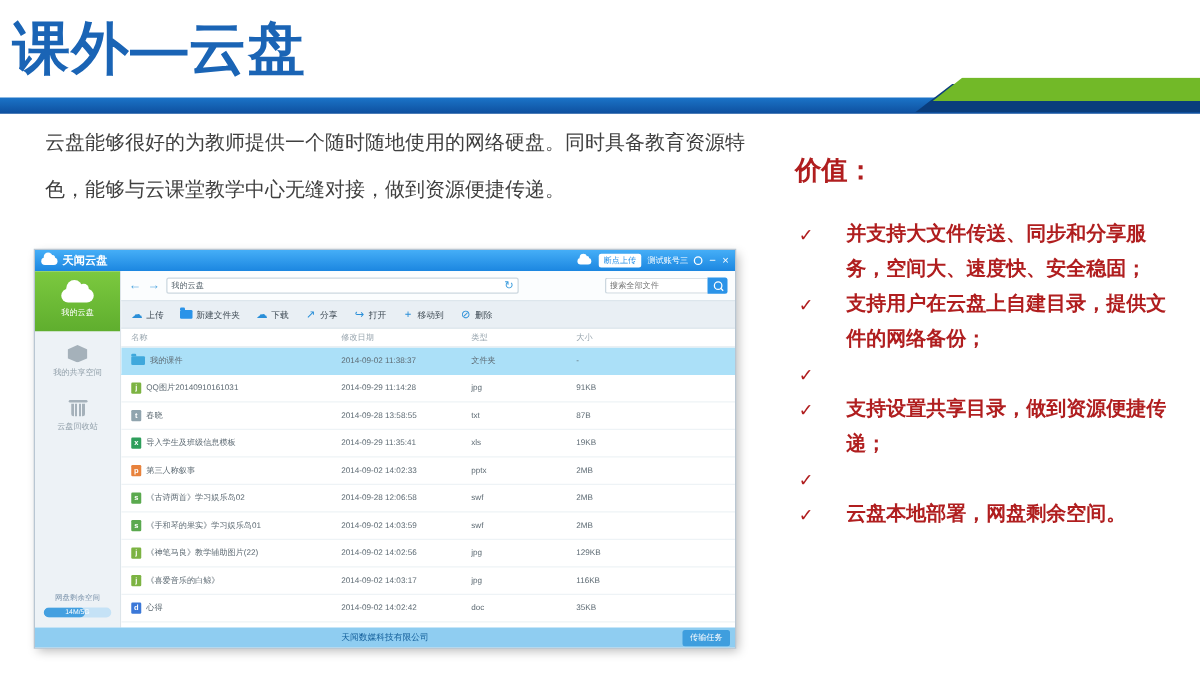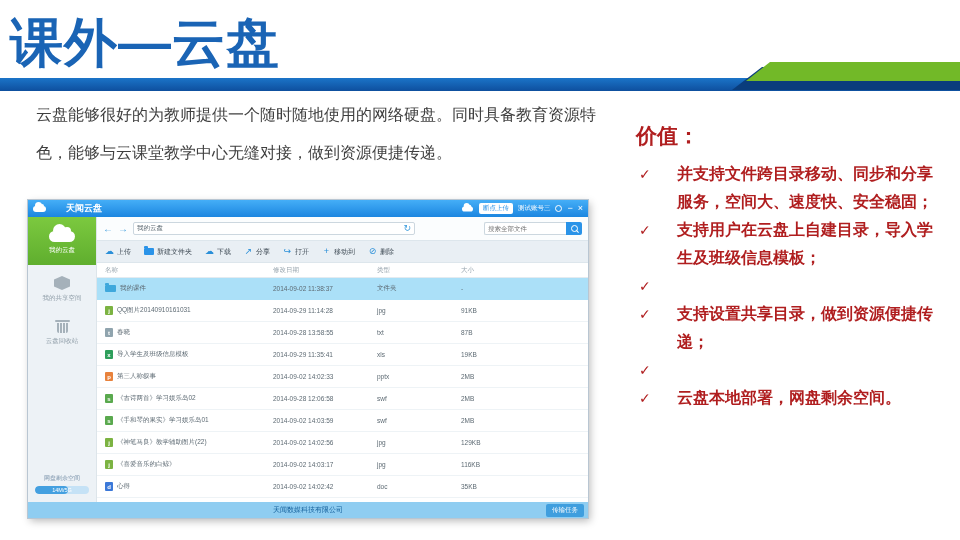--- a/index.html
+++ b/index.html
@@ -1,42 +1,42 @@
 <!DOCTYPE html>
 <html><head>
 <meta charset="utf-8">
 <style>
   html,body{margin:0;padding:0;}
   body{
     width:960px;height:540px;position:relative;overflow:hidden;
     background:#ffffff;font-family:"Liberation Sans","DejaVu Sans",sans-serif;
   }
   
-  .slide-title{position:absolute;left:10px;top:8px;font-size:53px;font-weight:900;
+  .slide-title{position:absolute;left:10px;top:8px;font-size:46px;font-weight:900;
     color:#1a64b5;letter-spacing:1px;}
   .bar-blue{position:absolute;top:78px;left:0;width:960px;height:13px;
     background:linear-gradient(#1b74c8,#0e4f9e);}
   .bar-navy{position:absolute;top:67px;right:0;width:228px;height:23px;
     background:#0a3d7c;clip-path:polygon(30px 0,100% 0,100% 100%,0 100%);}
   .bar-green{position:absolute;top:62px;right:0;width:214px;height:19px;
     background:#72b928;clip-path:polygon(24px 0,100% 0,100% 100%,0 100%);}
   .intro{position:absolute;left:36px;top:96px;width:588px;font-size:16px;
     color:#3f3f3f;line-height:38px;}
   
   .value{position:absolute;left:636px;top:122px;width:312px;color:#b01e1f;}
-  .value h2{margin:0 0 10px 0;font-size:21px;font-weight:bold;}
+  .value h2{margin:0 0 24px 0;font-size:21px;font-weight:bold;}
   .vlist{margin:0;padding:0;list-style:none;}
   .vitem{display:flex;margin:0;}
   .vcheck{flex:0 0 38px;padding-left:3px;font-size:14px;line-height:28px;font-weight:bold;}
   .vtxt{flex:0 0 265px;font-size:16px;font-weight:bold;line-height:28px;}
   
   .window{position:absolute;left:28px;top:200px;width:560px;height:318px;background:#fff;
     box-shadow:0 0 0 1px #b9c6d2,2px 3px 8px rgba(0,0,0,.28);font-size:7px;color:#5d6a73;}
   .titlebar{height:17px;background:linear-gradient(#45aef7,#1b86e0);display:flex;
-    align-items:center;padding:0 5px;color:#fff;gap:16px;}
+    align-items:center;padding:0 5px;color:#fff;}
   .app-name{font-size:9px;font-weight:bold;margin-left:4px;}
   .tb-right{margin-left:auto;display:flex;align-items:center;gap:5px;}
   .pill{background:#fff;color:#2a93e8;font-size:6.5px;padding:1px 4px;border-radius:2px;}
   .account{font-size:6.5px;}
   .winbtn{font-size:9px;line-height:9px;cursor:default;}
   
   .cloud{position:relative;width:13px;height:6px;background:#fff;border-radius:6px;}
   .cloud::before{content:'';position:absolute;left:2px;top:-4px;width:7px;height:7px;
     background:inherit;border-radius:50%;}
   .cloud::after{content:'';position:absolute;left:7px;top:-2px;width:4px;height:4px;
@@ -126,25 +126,25 @@
 <div class="bar-navy"></div>
 <div class="bar-green"></div>
 
 <div class="intro">云盘能够很好的为教师提供一个随时随地使用的网络硬盘。同时具备教育资源特色，能够与云课堂教学中心无缝对接，做到资源便捷传递。</div>
 
 <div class="value">
   <h2>价值：</h2>
   <ul class="vlist" id="value-list">
       <li class="vitem">
     <span class="vcheck">✓</span>
-    <span class="vtxt">并支持文件跨目录移动、同步和分享服务，空间大、速度快、安全稳固；</span>
-  </li>
-      <li class="vitem">
-    <span class="vcheck">✓</span>
-    <span class="vtxt">支持用户在云盘上自建目录，导入学生及班级信息模板；</span>
+    <span class="vtxt">并支持大文件传送、同步和分享服务，空间大、速度快、安全稳固；</span>
+  </li>
+      <li class="vitem">
+    <span class="vcheck">✓</span>
+    <span class="vtxt">支持用户在云盘上自建目录，提供文件的网络备份；</span>
   </li>
       <li class="vitem">
     <span class="vcheck">✓</span>
   </li>
       <li class="vitem">
     <span class="vcheck">✓</span>
     <span class="vtxt">支持设置共享目录，做到资源便捷传递；</span>
   </li>
       <li class="vitem">
     <span class="vcheck">✓</span>

